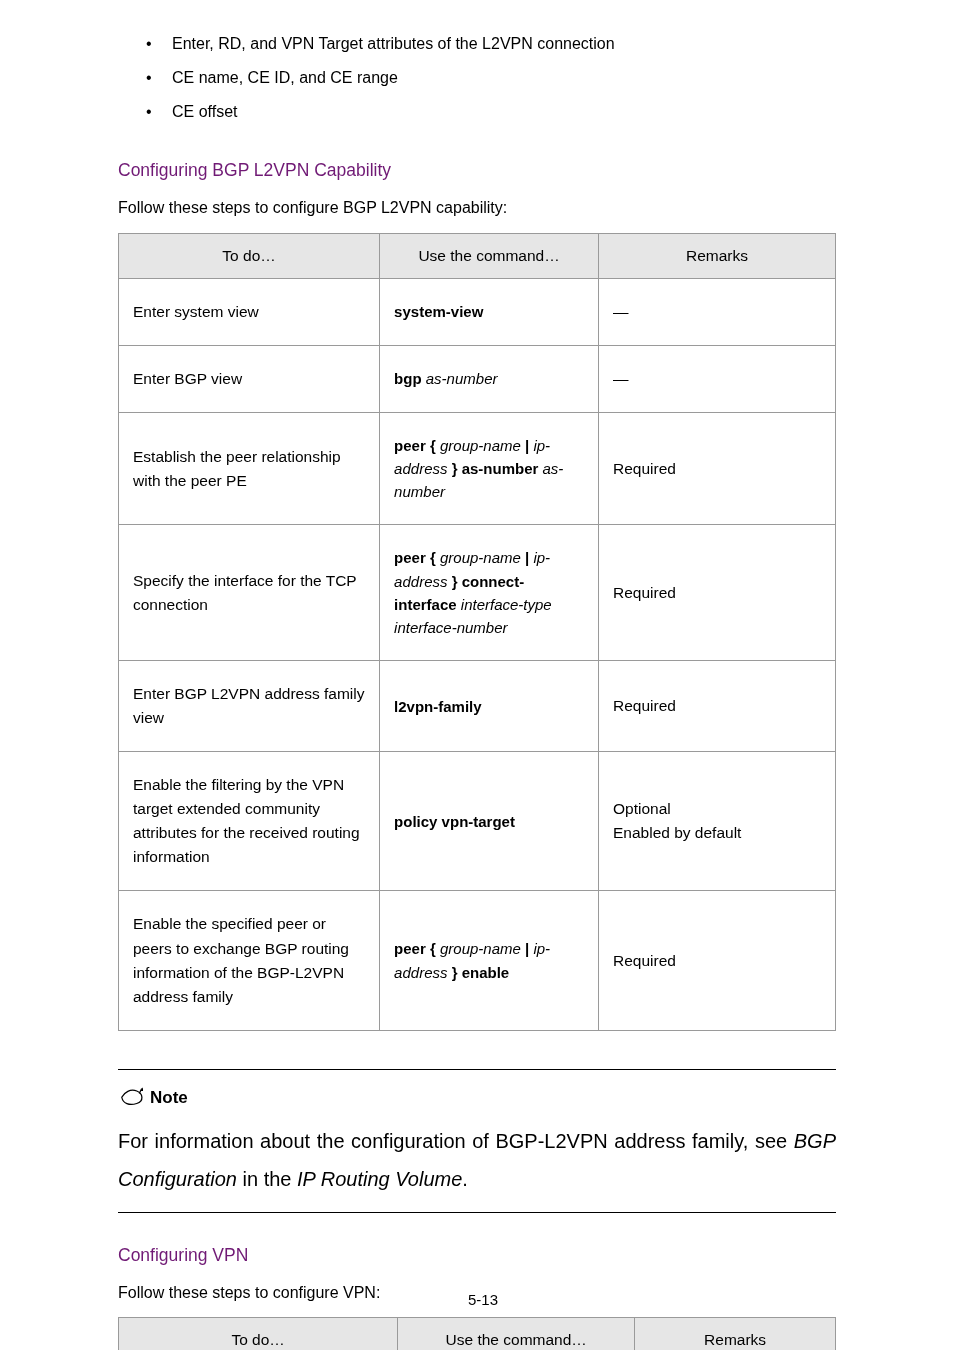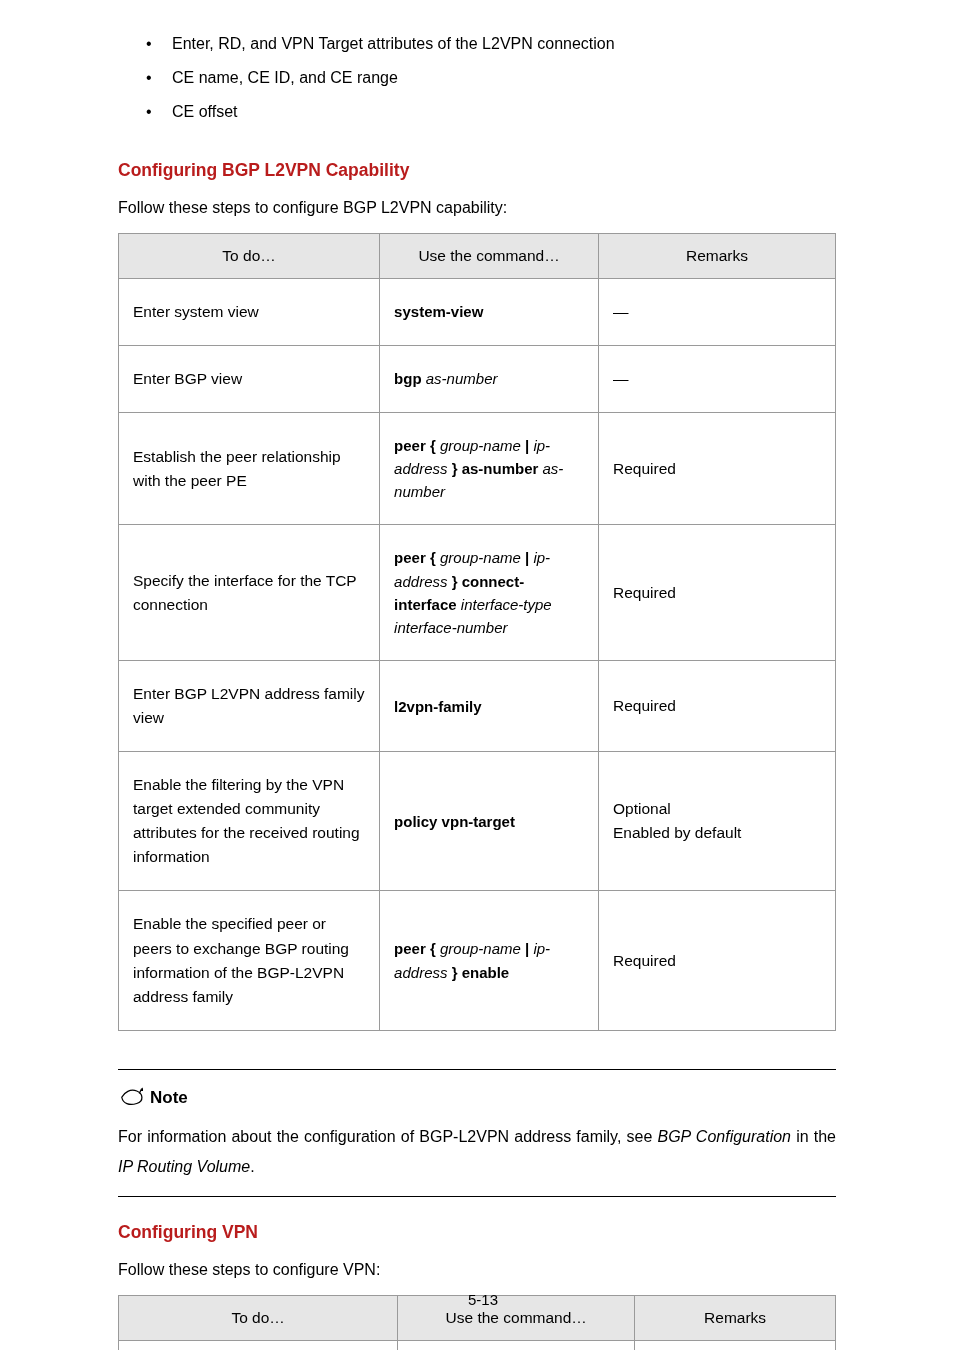--- a/index.html
+++ b/index.html
@@ -29,22 +29,22 @@
     line-height: 1.5;
   }
   ul.bullets li::before {
     content: "•";
     position: absolute;
     left: 0;
     top: 0;
     font-size: 16px;
   }
   .sect-heading {
-    color: #b91c1c;
-    font-weight: bold;
+    color: #701a75;
+    font-weight: normal;
     font-size: 17.5px;
     margin: 36px 0 14px 0;
   }
   .intro {
     margin: 0 0 12px 0;
     line-height: 1.6;
   }
   table.data-table {
     width: 100%;
     border-collapse: collapse;
@@ -82,21 +82,21 @@
     display: flex;
     align-items: center;
     gap: 2px;
     margin: 0 0 10px 0;
   }
   .note-head svg { width: 30px; height: 24px; }
   .note-head .lbl { font-weight: bold; font-size: 17px; }
   .note-body {
     text-align: justify;
     line-height: 1.9;
-    font-size: 16px;
+    font-size: 20px;
   }
   .ital { font-style: italic; }
 
   table.t2 th:nth-child(1), table.t2 td:nth-child(1) { width: 40%; }
   table.t2 th:nth-child(2), table.t2 td:nth-child(2) { width: 33%; }
   table.t2 th:nth-child(3), table.t2 td:nth-child(3) { width: 27%; }
 
   .footer {
     position: absolute;
     left: 0; right: 0;
@@ -179,21 +179,21 @@
         <path d="M40 4 L36 10 L40 10 Z" fill="#000"></path>
       </svg>
     </span>
     <span class="lbl">Note</span>
   </div>
   <div class="note-body">
     <span>For  information  about  the  configuration  of  BGP-L2VPN  address  family,  see  </span><span class="ital">BGP </span><span class="ital">Configuration</span><span> in the </span><span class="ital">IP Routing Volume</span><span>.</span>
   </div>
   <hr class="note-divider bottom">
 
-  <div class="sect-heading" style="margin-top:25px">Configuring VPN</div>
+  <div class="sect-heading" style="margin-top:32px">Configuring VPN</div>
   <p class="intro">Follow these steps to configure VPN:</p>
 
   <table class="data-table t2">
     <thead>
       <tr>
         <th>To do…</th>
         <th>Use the command…</th>
         <th>Remarks</th>
       </tr>
     </thead>

